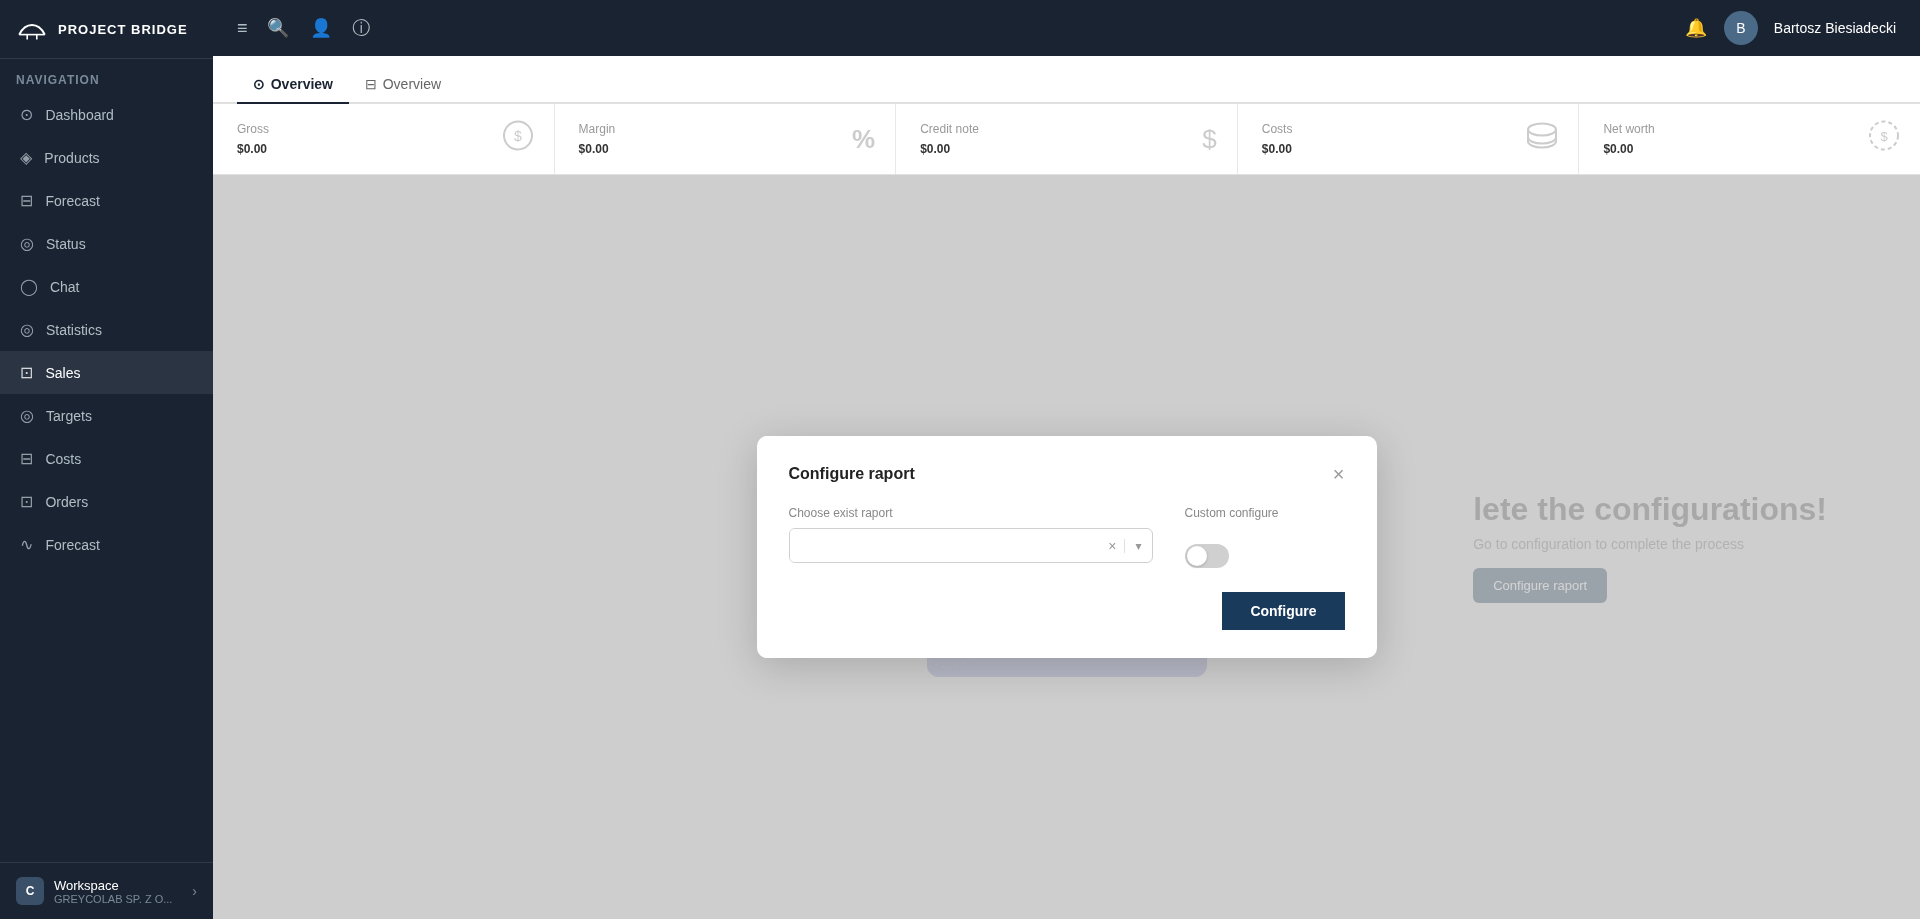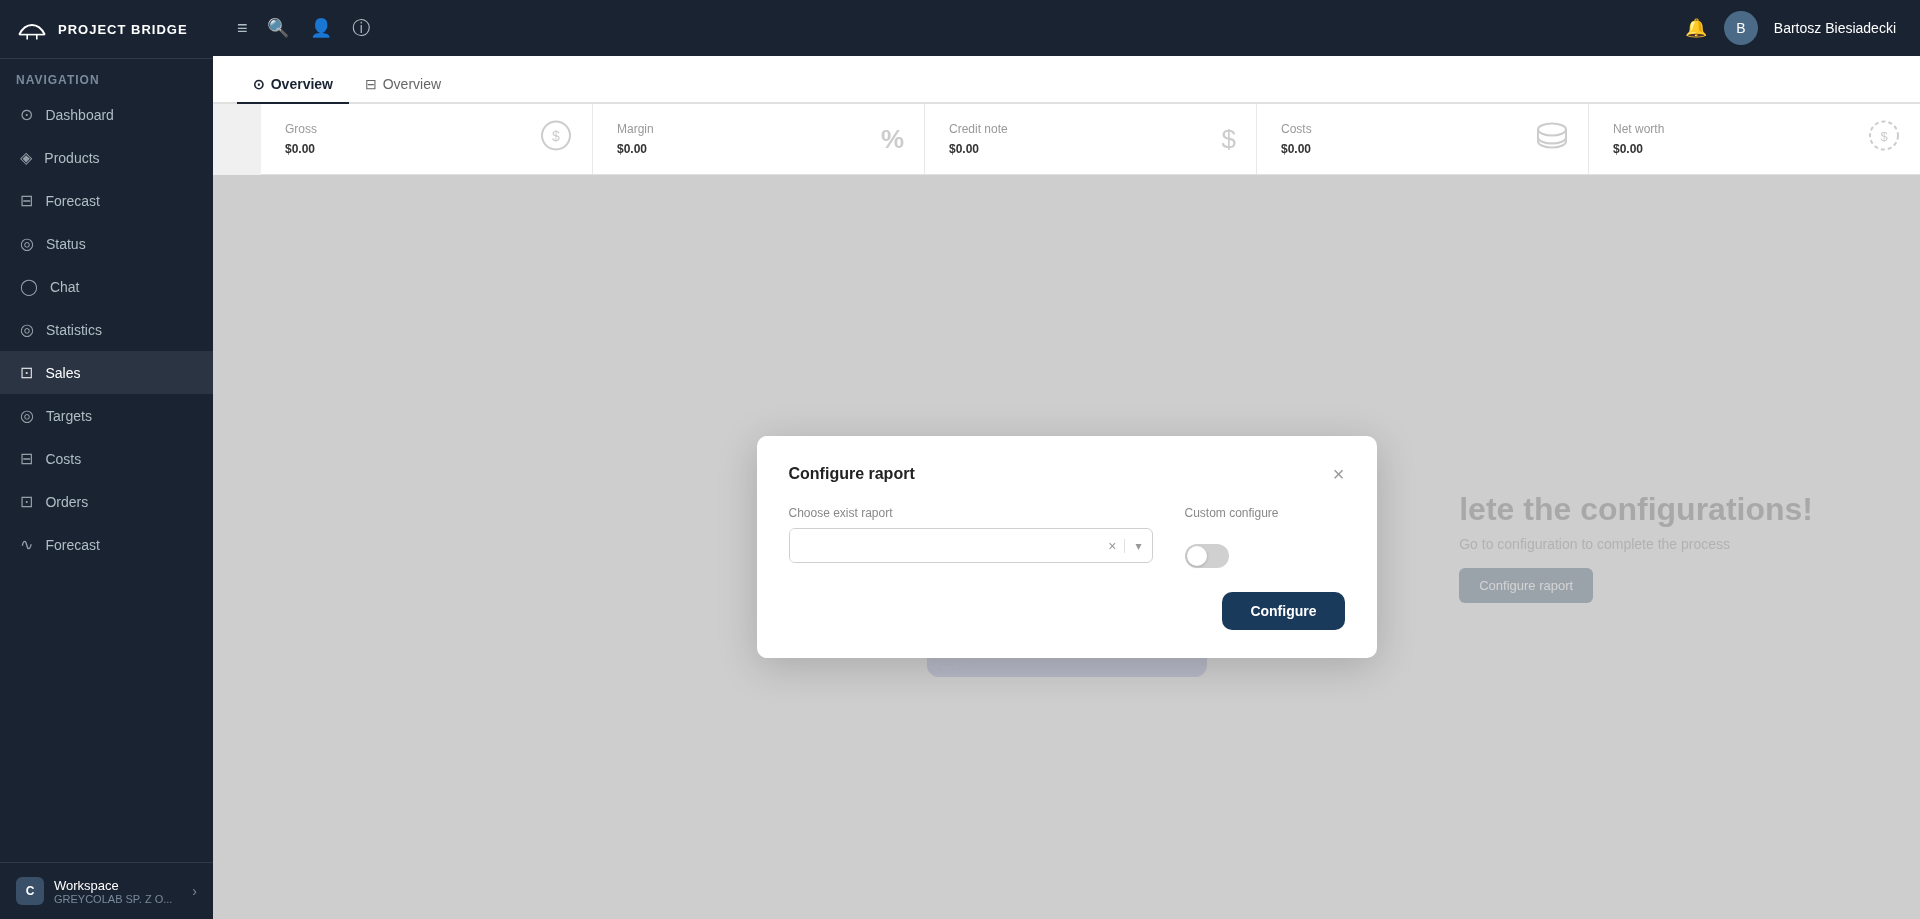--- a/index.html
+++ b/index.html
@@ -153,21 +153,20 @@
       border-bottom: 2px solid #1a2332;
       font-weight: 600;
     }
     .tab-icon { font-size: 14px; }
 
     
     .stats-row {
       background: #fff;
       display: flex;
       border-bottom: 1px solid #e0e0e0;
-      margin-left: 48px;
     }
     .stat-card {
       flex: 1;
       padding: 18px 24px;
       border-right: 1px solid #e8e8e8;
       display: flex;
       flex-direction: column;
       gap: 6px;
       position: relative;
     }
@@ -206,21 +205,21 @@
       display: flex;
       flex-direction: column;
       align-items: center;
       gap: 20px;
       opacity: 0.4;
     }
 
     
     .info-panel {
       position: absolute;
-      right: 107px;
+      right: 93px;
       top: 50%;
       transform: translateY(-50%);
       text-align: left;
       opacity: 0.5;
     }
     .info-title {
       font-size: 32px;
       font-weight: 700;
       color: #555;
     }
@@ -347,21 +346,21 @@
     .modal-footer {
       display: flex;
       justify-content: flex-end;
       margin-top: 24px;
     }
     .configure-btn {
       background: #1a3a5c;
       color: #fff;
       border: none;
       padding: 11px 28px;
-      border-radius: 10px;
+      border-radius: 0;
       font-size: 14px;
       font-weight: 600;
       cursor: pointer;
     }
   </style>
 </head>
 <body>
 
 <div class="sidebar">
   <div class="sidebar-logo">

